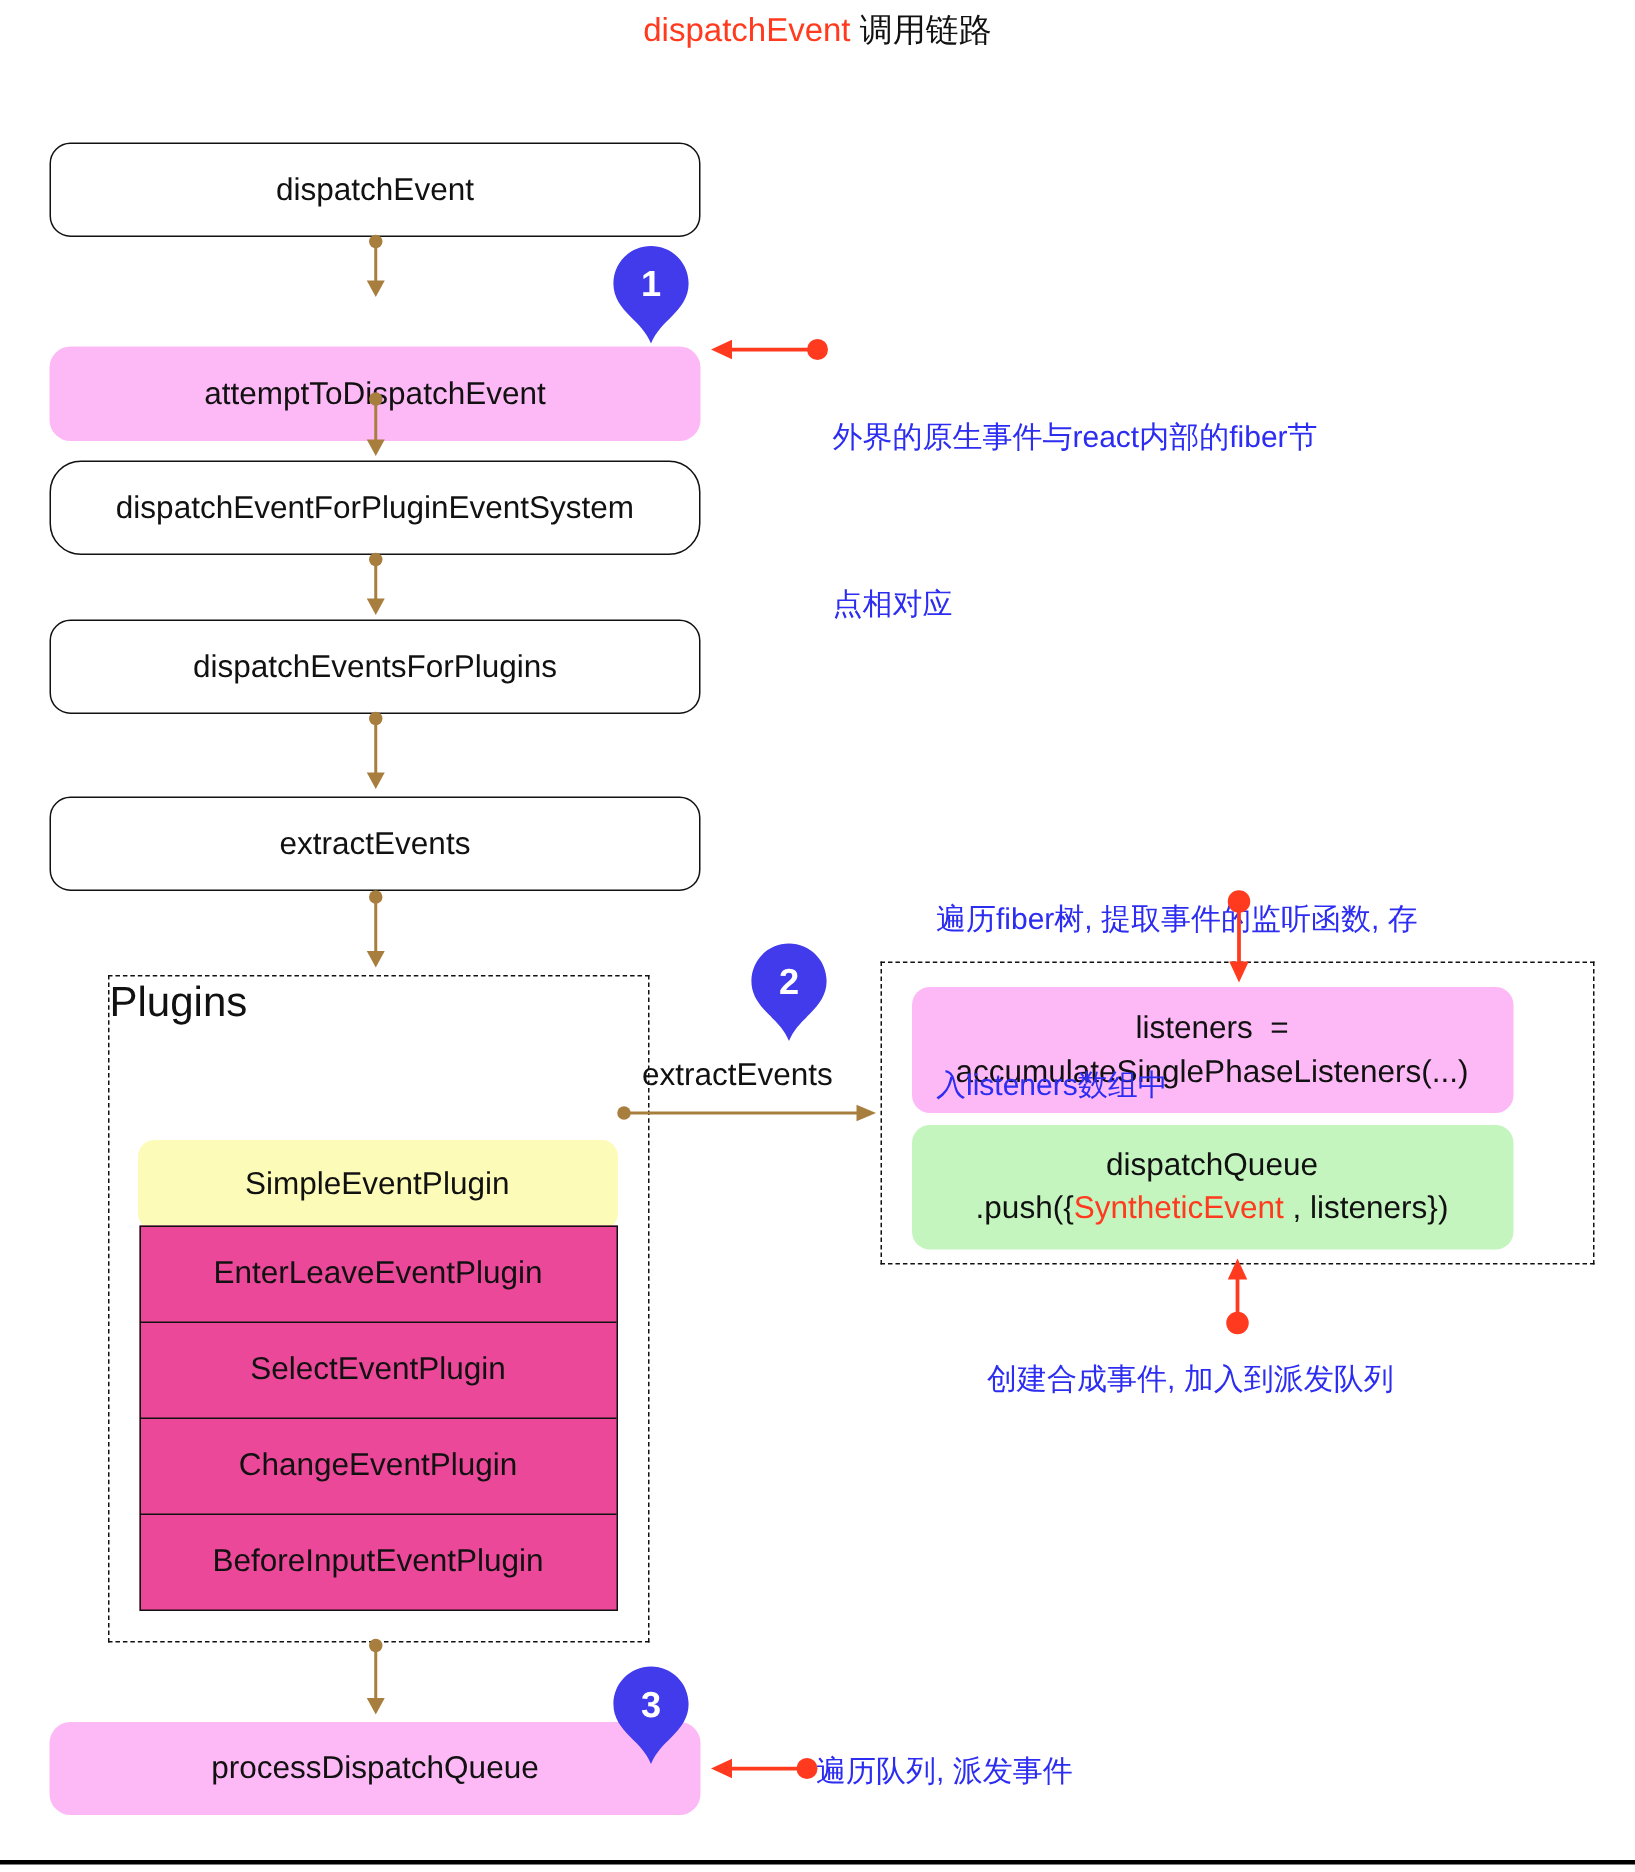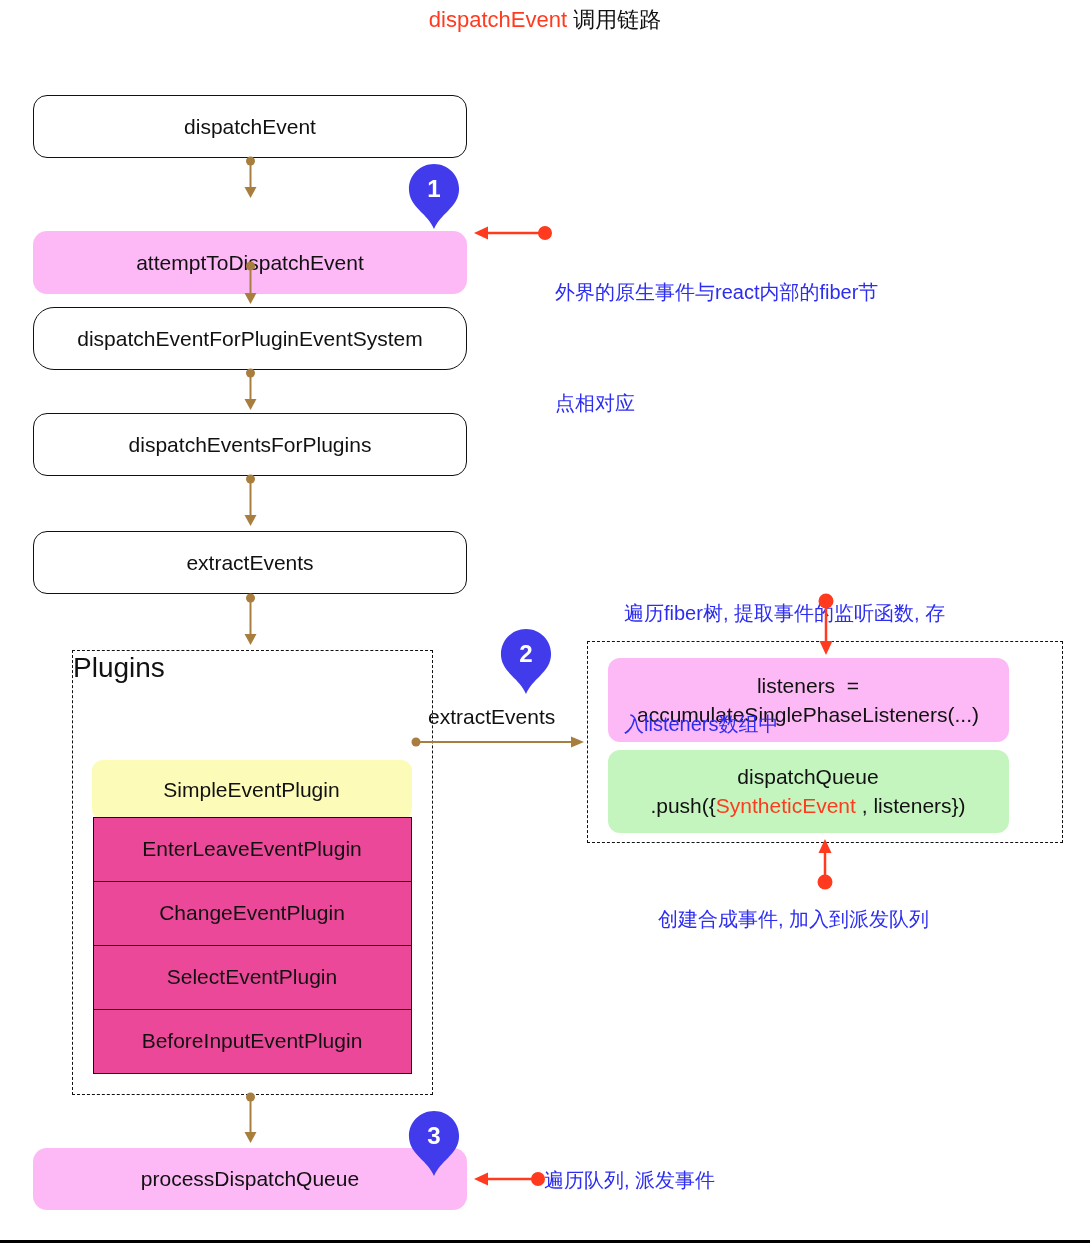--- a/index.html
+++ b/index.html
@@ -91,22 +91,22 @@
   <div class="node outlined n3">dispatchEventForPluginEventSystem</div>
   <div class="node outlined n4">dispatchEventsForPlugins</div>
   <div class="node outlined n5">extractEvents</div>
   <div class="node pinkbox n6">processDispatchQueue</div>
 
   <div class="group plugins-group">
     <div class="group-label">Plugins</div>
     <div class="simple-plugin">SimpleEventPlugin</div>
     <div class="plugin-table">
       <div class="plugin-row">EnterLeaveEventPlugin</div>
+      <div class="plugin-row">SelectEventPlugin</div>
       <div class="plugin-row">ChangeEventPlugin</div>
-      <div class="plugin-row">SelectEventPlugin</div>
       <div class="plugin-row">BeforeInputEventPlugin</div>
     </div>
   </div>
 
   <div class="group right-group">
     <div class="rbox listeners-box">
       <div class="line">listeners  =</div>
       <div class="line">accumulateSinglePhaseListeners(...)</div>
     </div>
     <div class="rbox queue-box">

